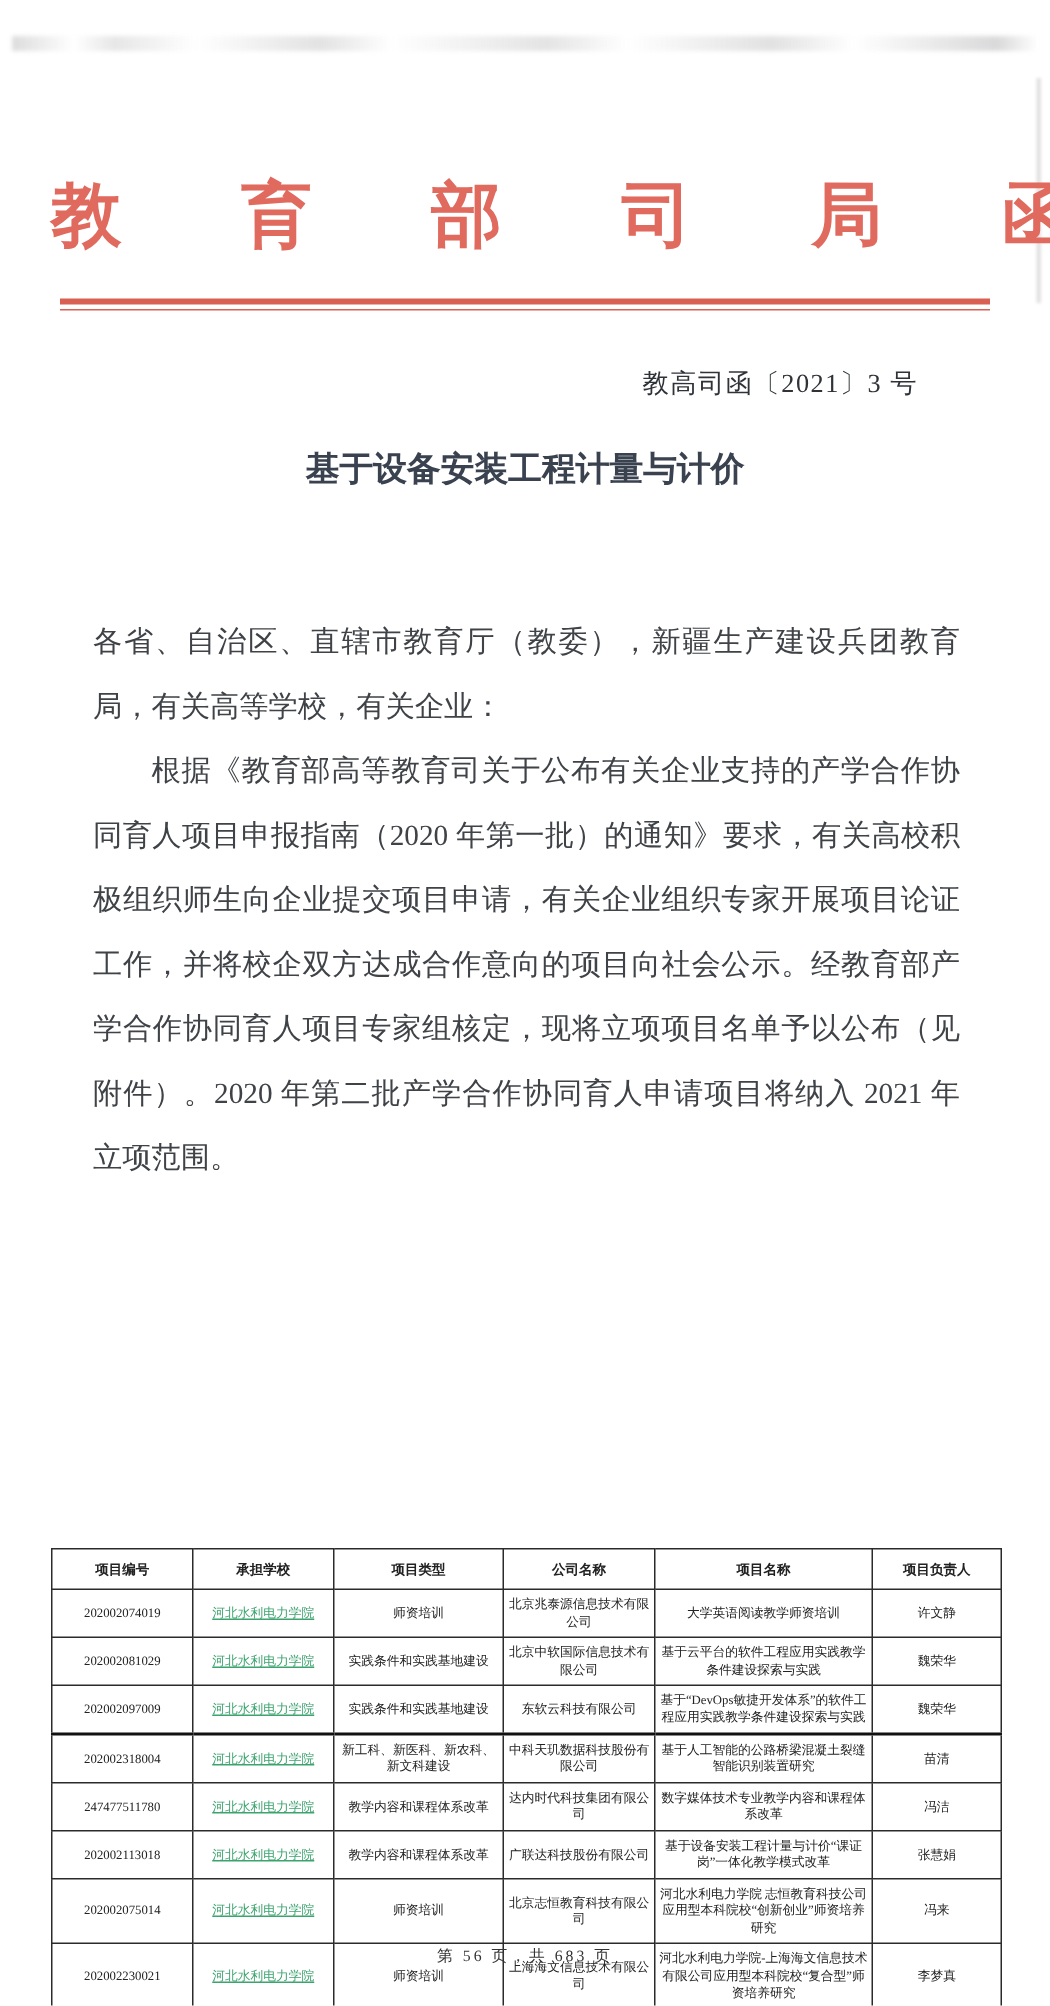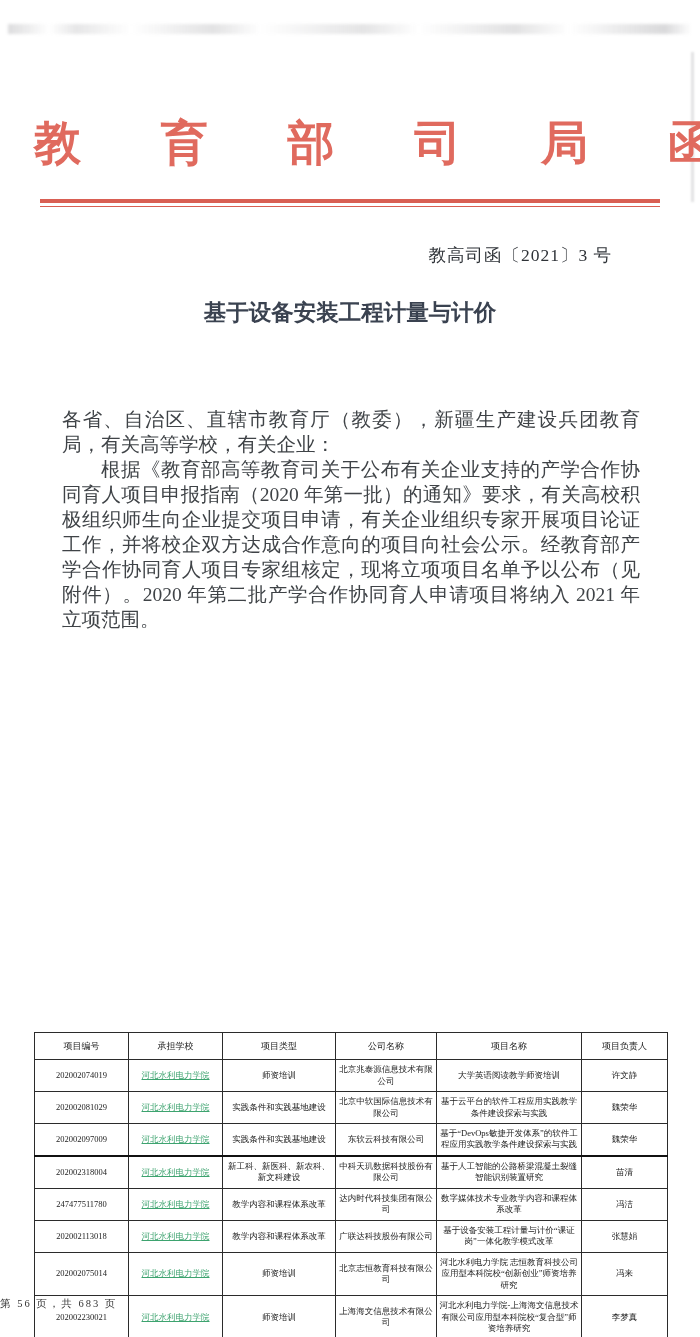--- a/index.html
+++ b/index.html
@@ -52,47 +52,47 @@
   }
   .doc-title{
     position:absolute;top:294px;left:55px;width:590px;
     text-align:center;
     font-family:"Liberation Sans","DejaVu Sans",sans-serif;
     font-weight:bold;font-size:22.5px;line-height:38px;
     color:var(--title-color);
   }
   .doc-body{
     position:absolute;top:407px;left:62px;width:578px;
-    font-size:19.5px;line-height:25px;
+    font-size:19.5px;line-height:43px;
     color:var(--body-color);
     text-align:justify;
   }
   .doc-body p{margin:0;}
   .doc-body p.indent{text-indent:2em;}
   .proj-table{
     position:absolute;top:1032px;left:34px;width:633px;
     border-collapse:collapse;
     font-size:8.5px;line-height:1.35;color:#222;
     table-layout:fixed;
   }
   .proj-table th,.proj-table td{
     border:1px solid var(--table-border);
     padding:4px 2px;text-align:center;vertical-align:middle;
     word-break:break-all;
   }
-  .proj-table th{font-weight:normal;padding:7px 16px;font-size:9px;}
+  .proj-table th{font-weight:bold;padding:7px 16px;font-size:9px;}
   .proj-table tr.page-break td{border-top:2.5px solid #111;}
   .school{
     color:var(--link-green);
     text-decoration:underline;
     cursor:pointer;
   }
   .page-footer{
     position:absolute;top:1297px;left:0;width:700px;
-    text-align:left;font-size:10.5px;color:#333;letter-spacing:2px;
+    text-align:center;font-size:10.5px;color:#333;letter-spacing:2px;
   }
 </style>
 </head>
 <body>
 
 <div class="scan-noise"></div>
 <div class="scan-noise-2"></div>
 
 <div class="letterhead">教 育 部 司 局 函 件</div>
 

